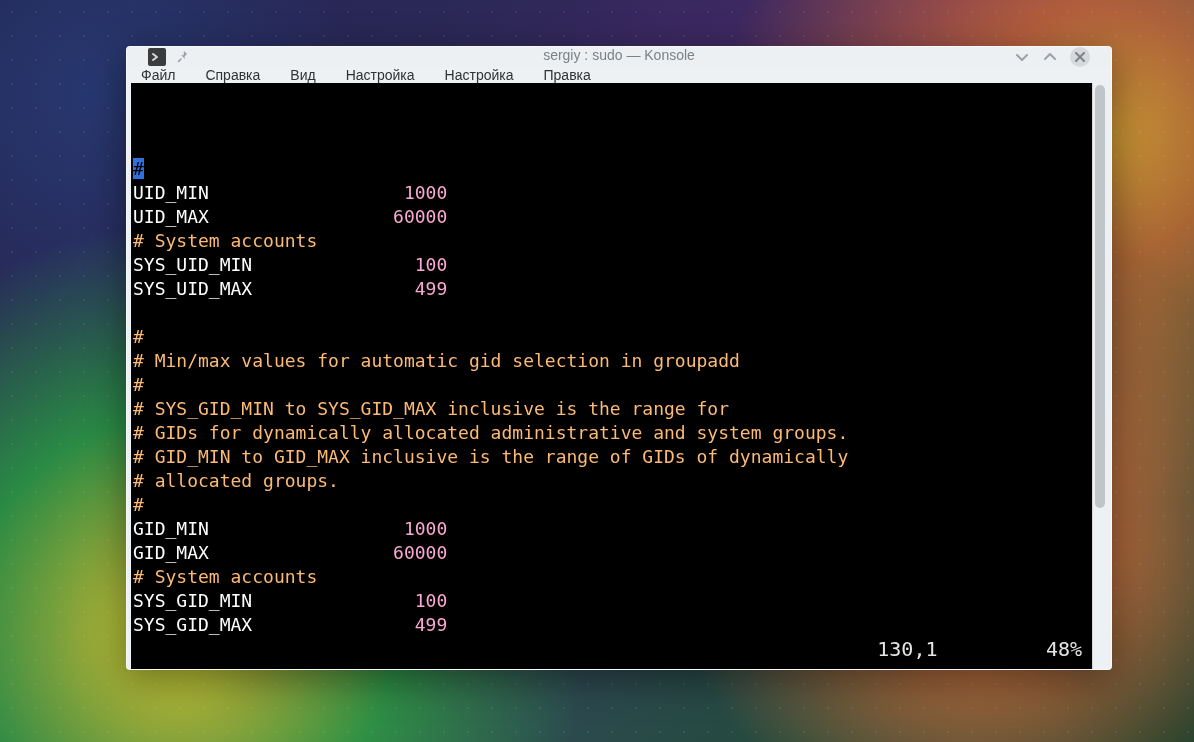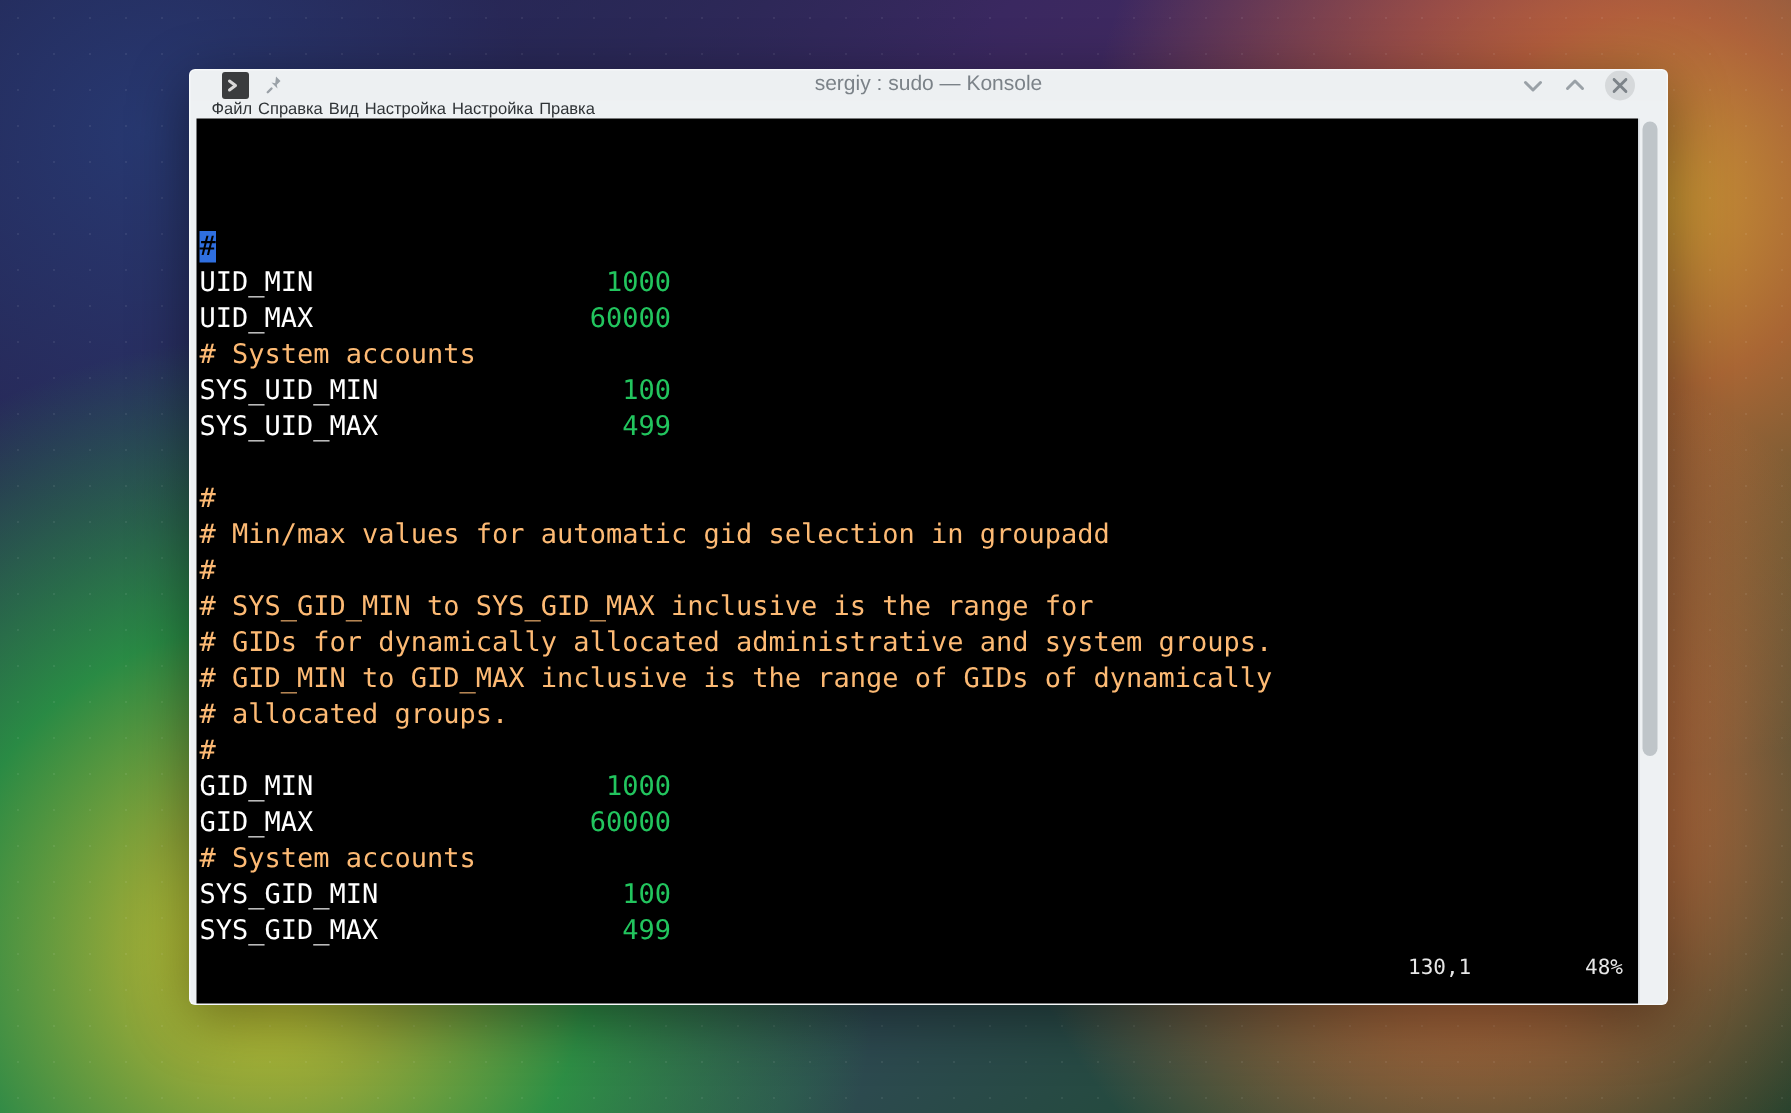--- a/index.html
+++ b/index.html
@@ -74,23 +74,23 @@
     width:20px;height:20px;border-radius:10px;
     background:#d6d9db;color:#7d8389;
     display:flex;align-items:center;justify-content:center;
     cursor:pointer;
   }
 
   .menubar {
     height: 28px;
     display:flex;
     align-items:center;
-    gap:4px;
+    gap:30px;
     padding: 0 14px;
-    font-size: 11px;
+    font-size: 14px;
     color:#2f3336;
     background:#eef1f3;
   }
   .menu-item{cursor:pointer;}
 
   .term-wrap{
     flex:1 1 auto;
     margin:0 4px;
     display:flex;
     position:relative;
@@ -118,30 +118,30 @@
     top:2px;
     left:2px;
     right:2px;
     height:70%;
     border-radius:6px;
     background:#bfc5c9;
   }
 
   .c-yel{color:#ffffff;}      
   .c-cmt{color:#fdba74;}      
-  .c-red{color:#22c55e;}      
+  .c-red{color:#f9a8d4;}      
   .c-cur{background:#2f6fe0;color:#000;} 
 
   .status-right{
     position:absolute;
     right:10px;
     bottom:2px;
     color:#e6e6e6;
     font-family:inherit;
-    font-size:14px;
+    font-size:20px;
     text-align:right;
   }
 </style>
 </head>
 <body>
 
 <div class="wallpaper"></div>
 
 <div class="window">
 

